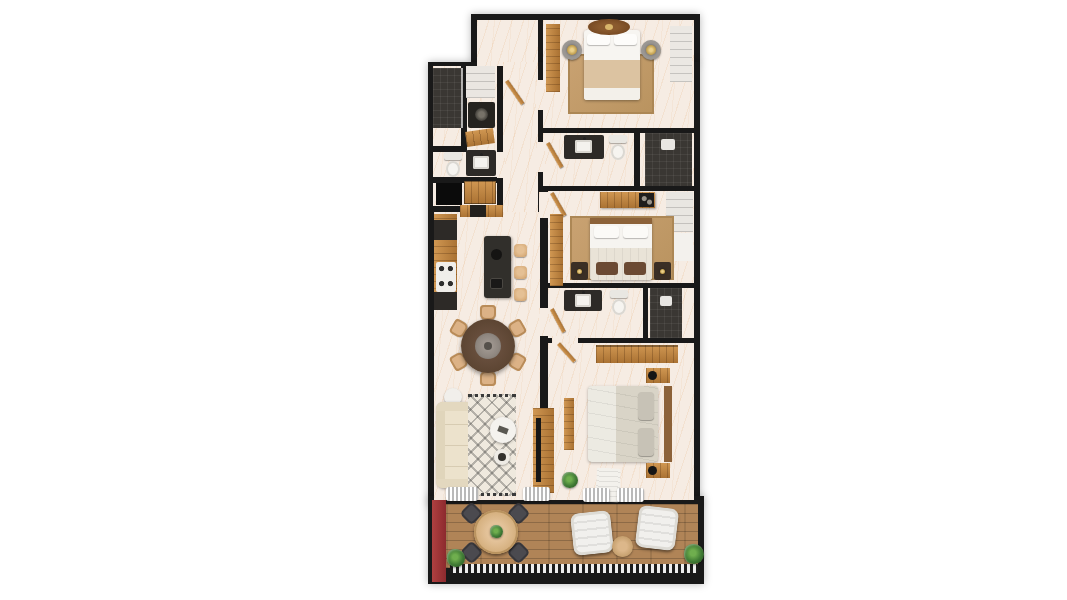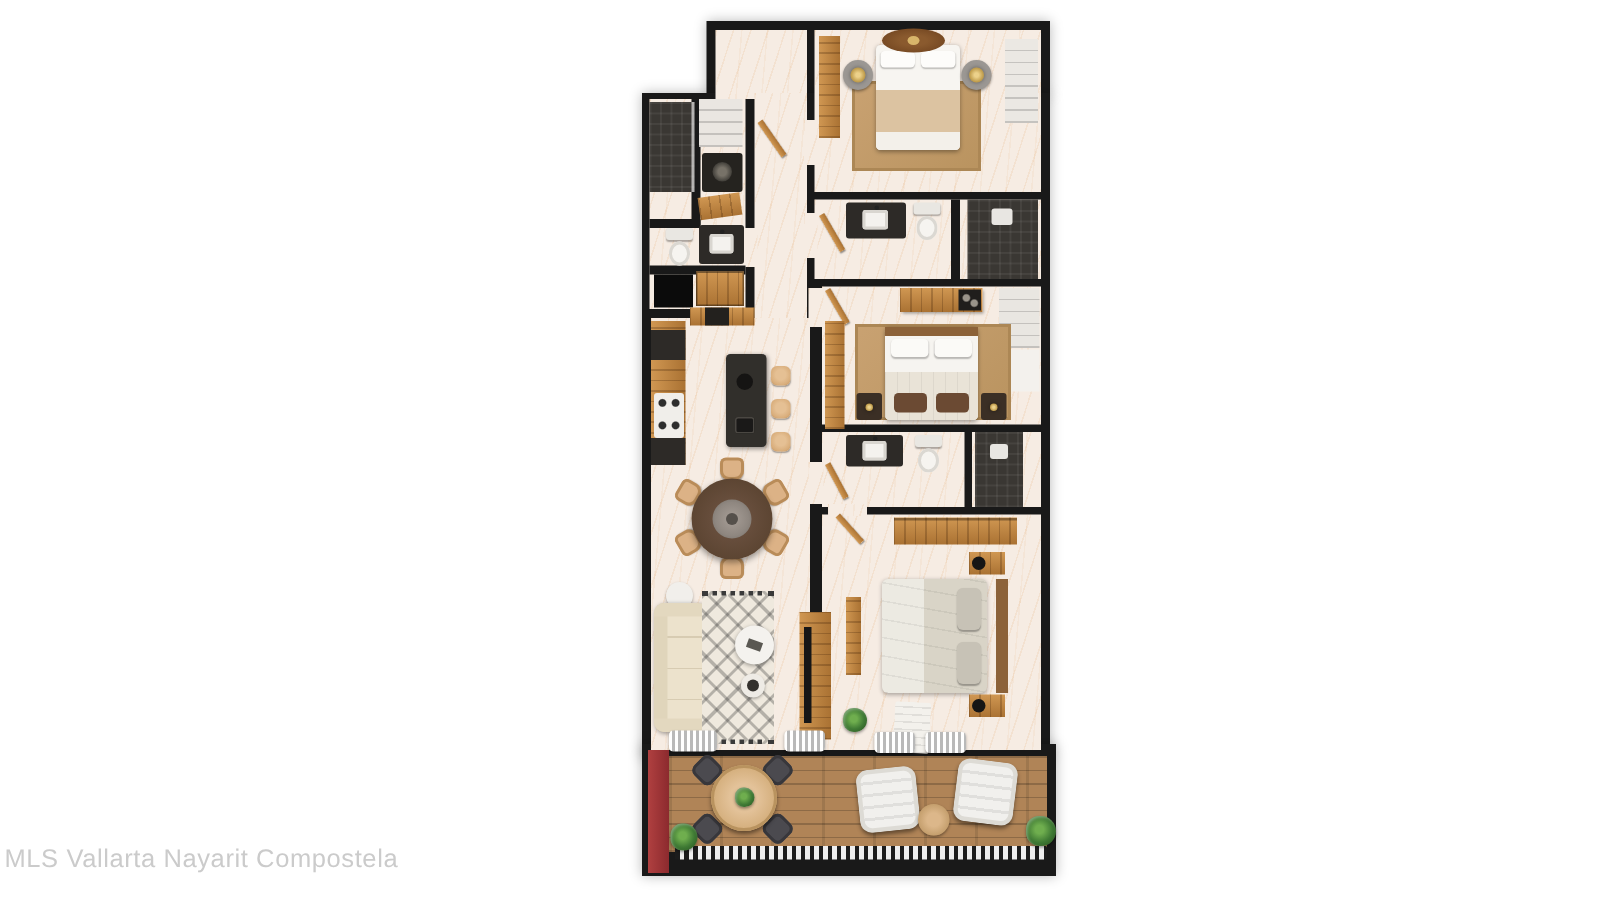--- a/index.html
+++ b/index.html
@@ -247,15 +247,14 @@
   <div class="abs" style="left:510px;top:544px;width:17px;height:17px;background:#4b4a4f;border-radius:5px;box-shadow:inset 0 0 0 2px #38373b;transform:rotate(45deg);"></div>
   <div class="abs circle" style="left:474px;top:510px;width:44px;height:44px;background:radial-gradient(circle,#e3c299 30%,#cfa873 80%);box-shadow:0 2px 3px rgba(0,0,0,.45), inset 0 0 0 2px #b9935f;">
     <div class="plant abs" style="left:16px;top:15px;width:13px;height:13px;"></div>
   </div>
   <div class="abs lounge" style="left:572px;top:512px;width:40px;height:42px;transform:rotate(-6deg);"></div>
   <div class="abs lounge" style="left:637px;top:507px;width:40px;height:42px;transform:rotate(7deg);"></div>
   <div class="abs circle" style="left:612px;top:536px;width:21px;height:21px;background:radial-gradient(circle,#dcb78a 30%,#b9935f 90%);box-shadow:0 1px 2px rgba(0,0,0,.4);"></div>
   <div class="abs plant" style="left:447px;top:549px;width:18px;height:18px;"></div>
   <div class="abs plant" style="left:684px;top:544px;width:20px;height:20px;"></div>
 
-  <div class="abs watermark" style="left:3px;top:563px;">MLS Vallarta Nayarit Compostela</div>
 
 </div>
 
 </body></html>

